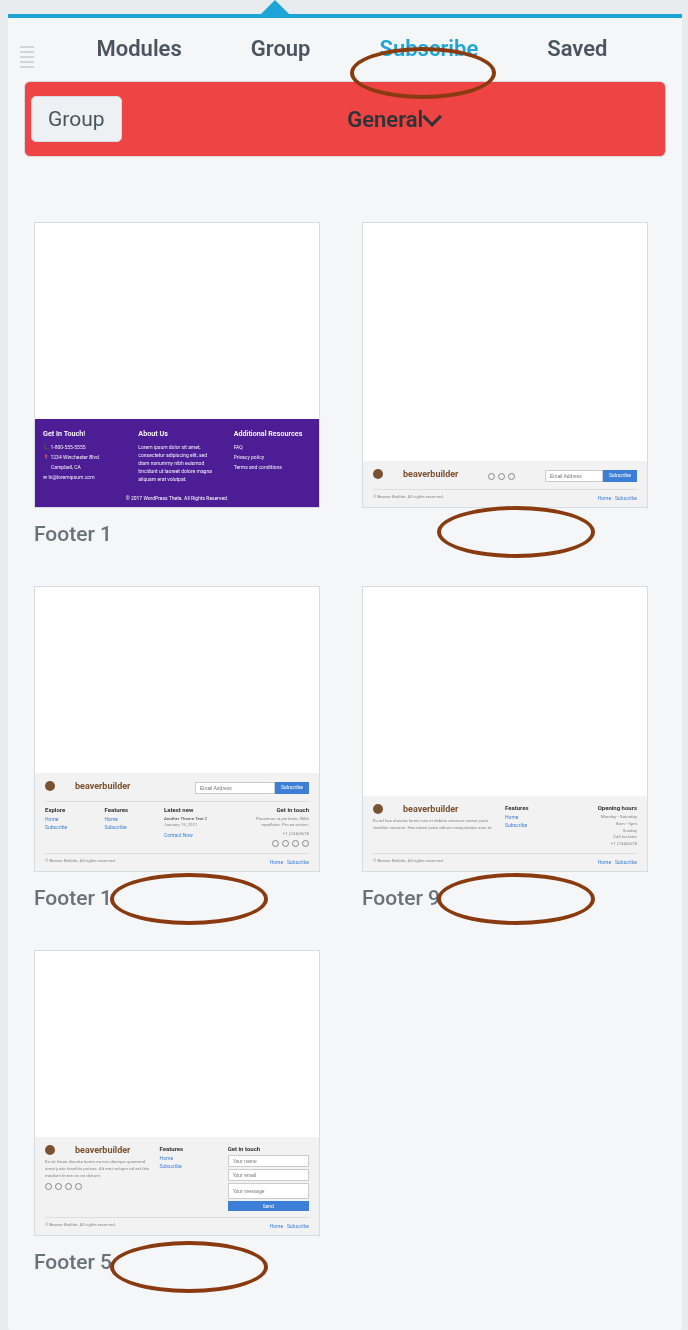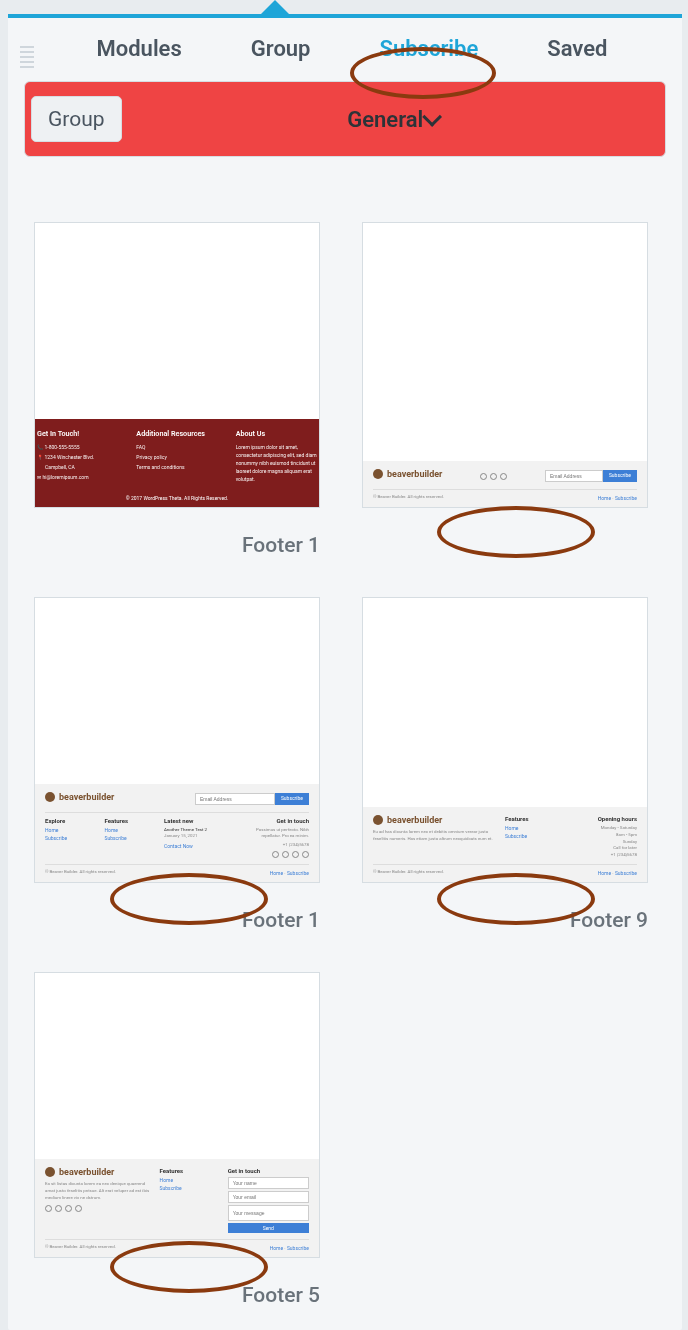--- a/index.html
+++ b/index.html
@@ -109,45 +109,45 @@
     width: 286px;
     height: 286px;
     background: #fff;
     border: 1px solid #d6dde2;
     display: flex;
     flex-direction: column;
     justify-content: flex-end;
     overflow: hidden;
   }
   .card-title {
-    text-align: right;
+    text-align: left;
     color: #69727a;
     font-size: 21px;
     font-weight: 500;
-    margin-top: 25px;
+    margin-top: 14px;
     position: relative;
   }
   
   .ann {
     position: absolute;
     border: 4px solid #8a3a0f;
     border-radius: 50%;
     pointer-events: none;
     z-index: 20;
   }
   
-  .f1 { background: #7f1d1d; color: #fff; font-size: 6px; padding: 10px 2px 6px; }
+  .f1 { background: #4c1d95; color: #fff; font-size: 6px; padding: 10px 8px 6px; }
   .f1-cols { display: flex; gap: 18px; }
   .f1-col { flex: 1; }
   .f1 h6 { font-size: 7.2px; margin-bottom: 5px; font-weight: 600; }
   .f1 p { font-size: 5px; line-height: 1.6; opacity: .95; margin-bottom: 2px; }
   .f1-copy { text-align: center; font-size: 5px; margin-top: 10px; }
   
   .lf { background: #f2f2f2; color: #666; font-size: 5px; padding: 8px 10px 6px; }
-  .lf .brand { display: flex; align-items: center; gap: 4px; color: #7a5230; font-weight: 700; font-size: 9px; margin-bottom: 4px; }
+  .lf .brand { display: flex; align-items: center; gap: 20px; color: #7a5230; font-weight: 700; font-size: 9px; margin-bottom: 4px; }
   .lf .brand .logo { width: 10px; height: 10px; background: #7a5230; border-radius: 50%; }
   .lf .row { display: flex; align-items: center; justify-content: space-between; }
   .lf .socials { display: flex; gap: 3px; }
   .lf .socials span { width: 7px; height: 7px; border: .6px solid #888; border-radius: 50%; }
   .lf input { font-size: 5px; border: .5px solid #ccc; padding: 2px 4px; width: 58px; }
   .lf .btn { background: #3d7fd6; color: #fff; font-size: 5px; padding: 2px 6px; }
   .lf .links { color: #3d7fd6; }
   .lf .links span + span::before { content: " · "; color: #999; }
   .lf .divider { border-top: .6px solid #ddd; margin: 6px 0 4px; }
   .lf h6 { color: #333; font-size: 6px; font-weight: 700; margin-bottom: 3px; }
@@ -192,28 +192,28 @@
           <div class="f1">
             <div class="f1-cols">
               <div class="f1-col">
                 <h6>Get In Touch!</h6>
                 <p>📞 <span>1-800-555-5555</span></p>
                 <p>📍 <span>1234 Winchester Blvd.</span></p>
                 <p style="padding-left:8px">Campbell, CA</p>
                 <p>✉ <span>hi@loremipsum.com</span></p>
               </div>
               <div class="f1-col">
+                <h6>About Us</h6>
+                <p>Lorem ipsum dolor sit amet, consectetur adipiscing elit, sed diam nonummy nibh euismod tincidunt ut laoreet dolore magna aliquam erat volutpat.</p>
+              </div>
+              <div class="f1-col">
                 <h6>Additional Resources</h6>
                 <p>FAQ</p>
                 <p>Privacy policy</p>
                 <p>Terms and conditions</p>
-              </div>
-              <div class="f1-col">
-                <h6>About Us</h6>
-                <p>Lorem ipsum dolor sit amet, consectetur adipiscing elit, sed diam nonummy nibh euismod tincidunt ut laoreet dolore magna aliquam erat volutpat.</p>
               </div>
             </div>
             <div class="f1-copy">© 2017 WordPress Theta. All Rights Reserved.</div>
           </div>
         </div>
         <div class="card-title">Footer 1</div>
       </div>
 
       <div class="card">
         <div class="thumb">

